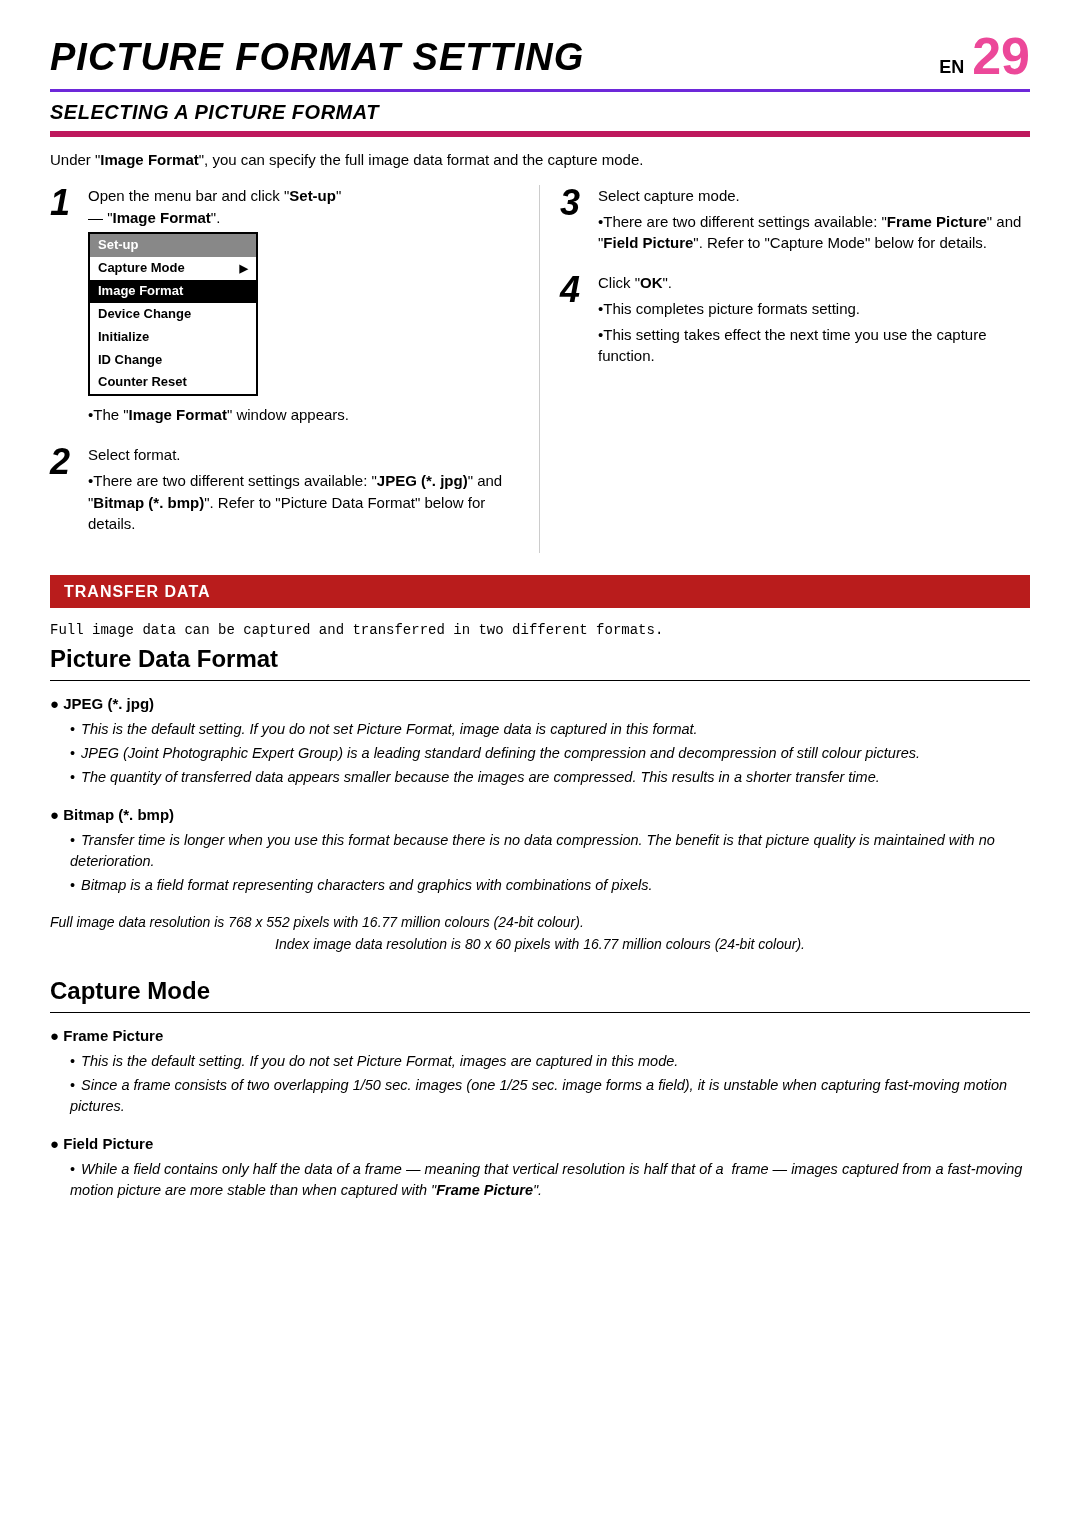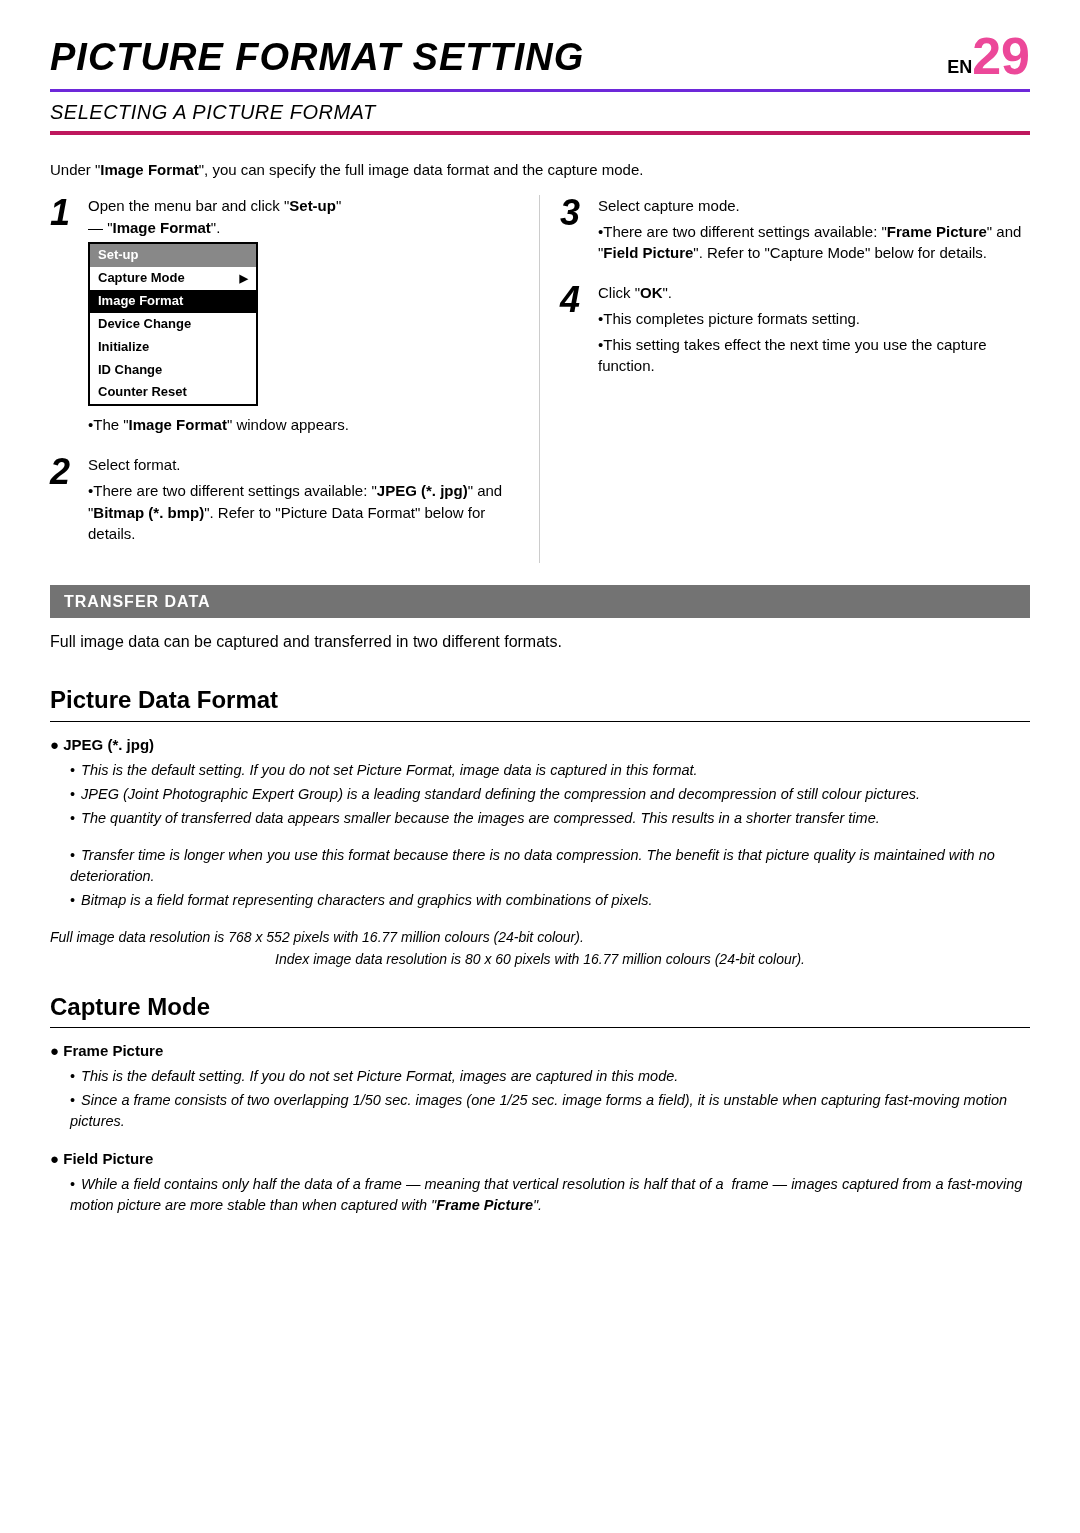--- a/index.html
+++ b/index.html
@@ -26,43 +26,43 @@
     .page-title {
       font-size: 38px;
       font-weight: 900;
       font-style: italic;
       letter-spacing: 1px;
       color: #000;
     }
     .page-number-block {
       display: flex;
       align-items: flex-end;
-      gap: 0;
+      gap: 8px;
     }
     .page-en {
       font-size: 18px;
       font-weight: bold;
       color: #000;
       margin-bottom: 2px;
     }
     .page-number {
       font-size: 52px;
       font-weight: 900;
       color: #ec4899;
       line-height: 1;
     }
 
     
     .page-subtitle {
       font-size: 20px;
-      font-weight: 400;
+      font-weight: 700;
       font-style: italic;
       letter-spacing: 0.5px;
-      margin-bottom: 24px;
-      border-bottom: 4px solid #be185d;
+      margin-bottom: 12px;
+      border-bottom: 6px solid #be185d;
       padding-bottom: 4px;
     }
 
     
     .intro-paragraph {
       margin-bottom: 14px;
       font-size: 15px;
     }
 
     
@@ -119,32 +119,33 @@
       color: #000;
     }
     .menu-item.selected {
       background: #000;
       color: #fff;
     }
     .menu-item .arrow { font-size: 11px; }
 
     
     .transfer-banner {
-      background: #737373;
+      background: #b91c1c;
       color: #fff;
       font-weight: 900;
       font-size: 16px;
       padding: 5px 14px;
       margin-bottom: 12px;
       letter-spacing: 1px;
     }
 
     .transfer-intro {
-      font-size: 16px;
-      margin-bottom: 30px;
+      font-size: 14px;
+      margin-bottom: 2px;
+      font-family: Liberation Mono, monospace;
     }
 
     
     .section-heading {
       font-size: 24px;
       font-weight: 900;
       margin-bottom: 12px;
       border-bottom: 1.5px solid #000;
       padding-bottom: 3px;
     }
@@ -270,20 +271,23 @@
       ● <span>JPEG (*. jpg)</span>
     </div>
     <ul class="bullet-list">
       <li>This is the default setting. If you do not set Picture Format, image data is captured in this format.</li>
       <li>JPEG (Joint Photographic Expert Group) is a leading standard defining the compression and decompression of still colour pictures.</li>
       <li>The quantity of transferred data appears smaller because the images are compressed. This results in a shorter transfer time.</li>
     </ul>
   </div>
 
   <div class="sub-section">
+    <div class="sub-heading">
+      ● <span>Bitmap (*. bmp)</span>
+    </div>
     <ul class="bullet-list">
       <li>Transfer time is longer when you use this format because there is no data compression. The benefit is that picture quality is maintained with no deterioration.</li>
       <li>Bitmap is a field format representing characters and graphics with combinations of pixels.</li>
     </ul>
   </div>
 
   <p class="italic-note" style="font-size:14px;">Full image data resolution is 768 x 552 pixels with 16.77 million colours (24-bit colour).</p>
   <p class="italic-note" style="font-style:italic;font-size:14px;text-align:center;">Index image data resolution is 80 x 60 pixels with 16.77 million colours (24-bit colour).</p>
 </div>
 

